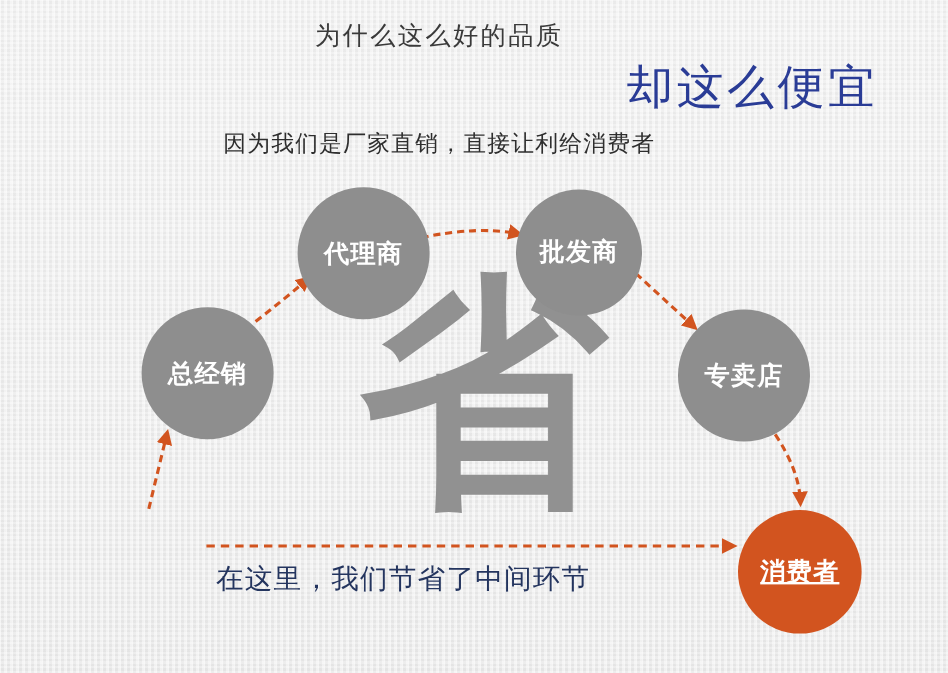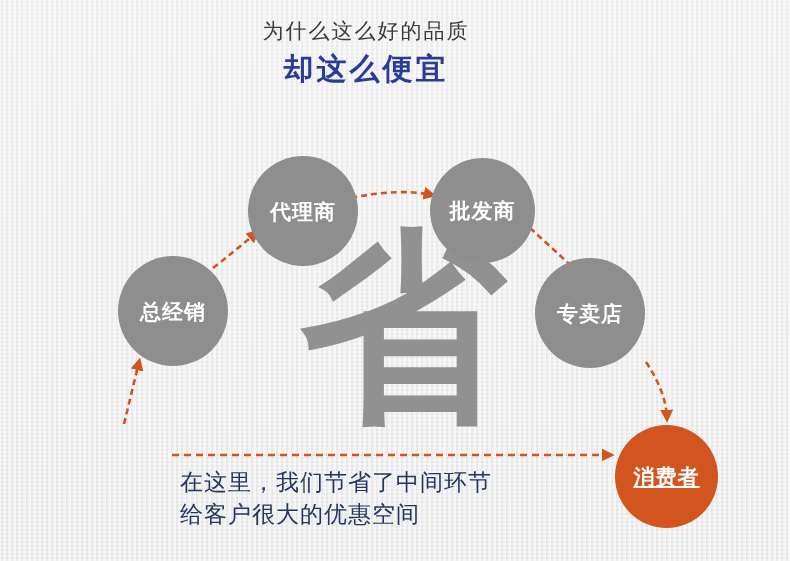--- a/index.html
+++ b/index.html
@@ -42,26 +42,27 @@
   }
   .hl-kicker {
     font-size: 21px;
     color: #3a3a3a;
     letter-spacing: 2px;
     line-height: 1;
     padding-top: 20px;
     font-weight: 400;
   }
   .hl-main {
-    font-size: 30px;
+    font-size: 39px;
     color: #2a3c96;
     letter-spacing: 3px;
     line-height: 1;
     padding-top: 13px;
-    font-weight: 700;
+    font-weight: 400;
+    text-align: right;
   }
   .hl-sub {
     font-size: 19px;
     color: #2e2e2e;
     letter-spacing: 1px;
     line-height: 1;
     padding-top: 18px;
     font-weight: 400;
   }
 
@@ -121,20 +122,21 @@
   }
 </style>
 </head>
 <body>
 
 <div id="stage">
 
   <div class="headline">
     <div class="hl-kicker">为什么这么好的品质</div>
     <div class="hl-main">却这么便宜</div>
+    <div class="hl-sub">因为我们是厂家直销，直接让利给消费者</div>
   </div>
 
   <div class="watermark">省</div>
 
   <svg class="arrows" viewBox="0 0 790 561">
     <defs>
       <marker id="head" markerWidth="5" markerHeight="5" refX="3.2" refY="2.5" orient="auto" markerUnits="strokeWidth">
         <path d="M0,0 L5,2.5 L0,5 z" fill="#d2541f"></path>
       </marker>
     </defs>
@@ -158,26 +160,25 @@
   </div>
 
   <div class="node node-gray" style="left:248px; top:156px; width:110px; height:110px;">
     <span class="node-label">代理商</span>
   </div>
 
   <div class="node node-gray" style="left:430px; top:158px; width:105px; height:105px;">
     <span class="node-label">批发商</span>
   </div>
 
-  <div class="node node-gray" style="left:535px; top:258px; width:110px; height:110px;">
+  <div class="node node-gray" style="left:565px; top:258px; width:110px; height:110px;">
     <span class="node-label">专卖店</span>
   </div>
 
   <div class="node node-orng" style="left:615px; top:425px; width:103px; height:103px;text-decoration:underline;">
     <span class="node-label">消费者</span>
   </div>
 
   <div class="caption">
     <div>在这里，我们节省了中间环节</div>
-    <div>给客户很大的优惠空间</div>
   </div>
 
 </div>
 
 </body></html>

